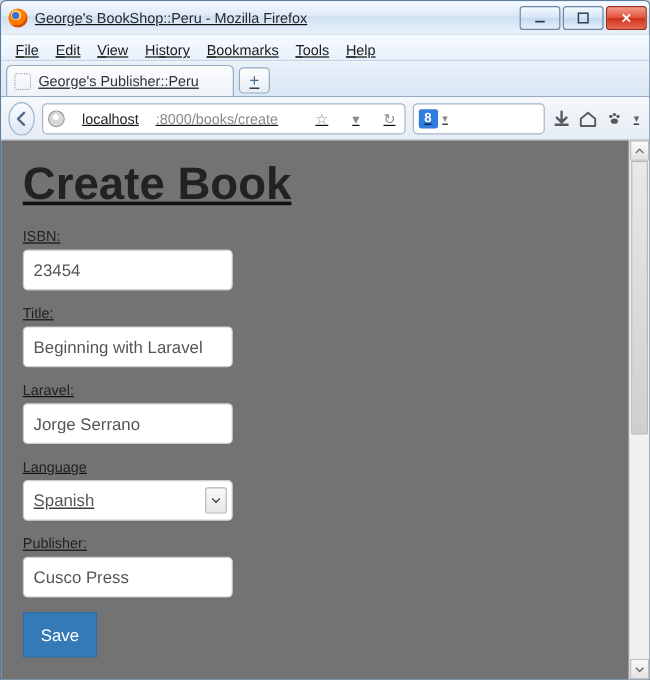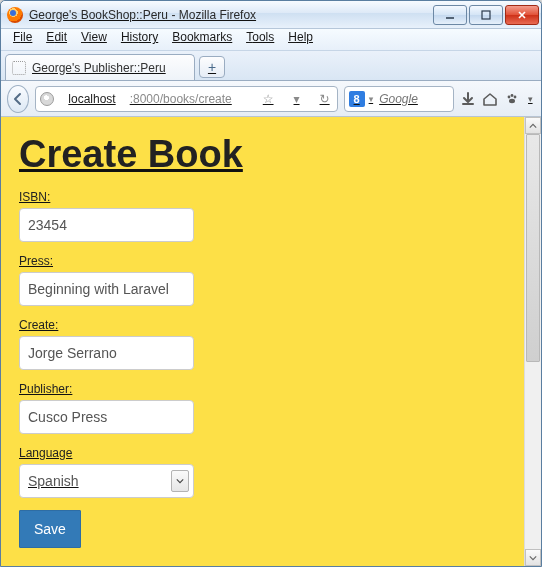--- a/index.html
+++ b/index.html
@@ -70,21 +70,21 @@
     border-color:#a12a15;
     color:#fff;
   }
   .win-btn svg { width:12px; height:12px; display:block; }
 
   
   .menubar {
     height: 22px;
     background: linear-gradient(#f6fbff,#e7f0fa);
     border-bottom: 1px solid #c6d5e6;
-    display:flex; align-items:flex-start;
+    display:flex; align-items:flex-end;
     padding: 0 6px;
     gap: 2px;
   }
   .menu-item {
     font-size: 12px;
     padding: 1px 6px;
     color:#1a1a1a;
     cursor: default;
   }
   .menu-item .ul { text-decoration: underline; }
@@ -195,21 +195,21 @@
     width:20px; height:20px;
     color:#5b5b5b;
     display:flex; align-items:center; justify-content:center;
   }
   .nav-icon svg { width:16px; height:16px; }
 
   
   .content-wrap {
     flex:1;
     display:flex;
-    background:#fde047;
+    background:#737373;
     min-height:0;
     justify-content:flex-end;
   }
   .content {
     flex:1;
     padding: 6px 18px 12px 18px;
     overflow:hidden;
   }
   .scrollbar {
     width:17px;
@@ -342,21 +342,20 @@
       <span class="host">localhost</span>
         <span class="rest">:8000/books/create</span>
       <span class="spacer"></span>
       <span class="mini">☆</span>
       <span class="mini">▾</span>
       <span class="mini">↻</span>
     </div>
     <div class="searchbox">
       <div class="g-badge">8</div>
       <span style="color:#8a8a8a;font-size:9px">▾</span>
-      <input type="text" placeholder="Google" style="">
     </div>
     <div class="nav-icon">
       <svg viewBox="0 0 16 16">
           <path d="M8 2v8M4 7l4 4 4-4M3 13h10" fill="none" stroke="currentColor" stroke-width="2" stroke-linecap="round" stroke-linejoin="round"></path>
         </svg>
     </div>
     <div class="nav-icon">
       <svg viewBox="0 0 16 16">
           <path d="M2 8l6-5 6 5v6H2z" fill="none" stroke="currentColor" stroke-width="1.6" stroke-linejoin="round"></path>
         </svg>
@@ -377,46 +376,46 @@
   <div class="content-wrap">
     <div class="content">
       <h1>Create Book</h1>
 
       <div class="form-group">
         <label class="form-label">ISBN:</label>
         <input class="form-control" type="text" value="23454" style="">
       </div>
 
       <div class="form-group">
-        <label class="form-label">Press:</label>
+        <label class="form-label">Title:</label>
         <input class="form-control" type="text" value="Beginning with Laravel" style="">
       </div>
 
       <div class="form-group">
-        <label class="form-label">Create:</label>
+        <label class="form-label">Laravel:</label>
         <input class="form-control" type="text" value="Jorge Serrano" style="">
-      </div>
-
-      <div class="form-group">
-        <label class="form-label">Publisher:</label>
-        <input class="form-control" type="text" value="Cusco Press" style="">
       </div>
 
       <div class="form-group">
         <label class="form-label">Language</label>
         <div class="form-select">
           <span>Spanish</span>
           <div class="select-btn">
             <svg viewBox="0 0 10 10" width="8" height="8">
                 <path d="M1 3l4 4 4-4" fill="none" stroke="currentColor" stroke-width="1.4"></path>
               </svg>
           </div>
         </div>
       </div>
 
+      <div class="form-group">
+        <label class="form-label">Publisher:</label>
+        <input class="form-control" type="text" value="Cusco Press" style="">
+      </div>
+
       <button class="btn-primary">Save</button>
     </div>
 
     <div class="scrollbar">
       <div class="sb-btn">
         <svg viewBox="0 0 10 10" width="8" height="8">
             <path d="M1 7l4-4 4 4" fill="none" stroke="currentColor" stroke-width="1.4"></path>
           </svg>
       </div>
       <div class="sb-track">

